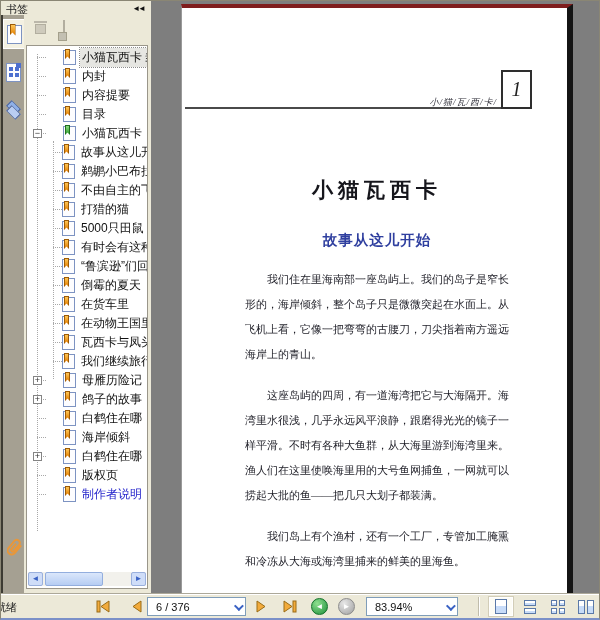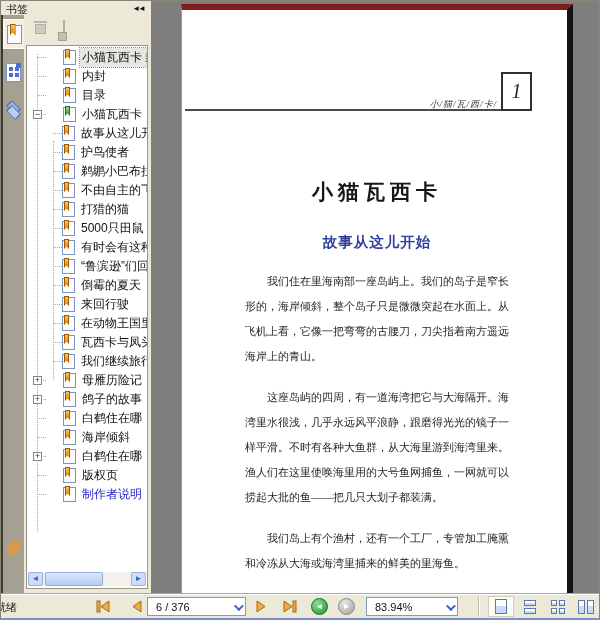--- a/index.html
+++ b/index.html
@@ -64,21 +64,21 @@
 
   .hscroll { position:absolute; left:1px; bottom:2px; width:118px; height:14px; background:#f2f1ec; display:flex; }
   .sbtn { width:15px; height:14px; background:#cfddf8; border:1px solid #9ab0dd; border-radius:2px;
           color:#3a62c4; font-size:8px; line-height:12px; text-align:center; }
   .sthumb { width:58px; height:14px; margin-left:2px; background:linear-gradient(#dbe7fb,#b6cdf3); border:1px solid #93aede; border-radius:2px; }
   .strack-gap { flex:1; }
 
   
   .doc { position:absolute; left:150px; top:0; width:450px; height:593px; background:#7e7e7e; overflow:hidden; }
   .page { position:absolute; left:30px; top:3px; width:392px; height:600px; background:#fff;
-          border-top:6px solid #7f1d1d; border-left:1px solid #9a9a9a; border-right:6px solid #141414; }
+          border-top:4px solid #7f1d1d; border-left:1px solid #9a9a9a; border-right:6px solid #141414; }
   .runhead { position:absolute; top:88px; left:0; width:315px; text-align:right; font-size:9px; font-style:italic;
              color:#30303a; letter-spacing:1px; font-family:"Liberation Serif", serif; }
   .rule { position:absolute; top:99px; left:3px; width:316px; height:2px; background:#4a4a4a; }
   .pagenum-box { position:absolute; top:62px; left:319px; width:31px; height:39px; background:#fff; border:2px solid #2e2e2e;
                  display:flex; align-items:center; justify-content:center;
                  font-family:"Liberation Serif", serif; font-style:italic; font-size:20px; color:#222; }
   .text-col { position:absolute; left:47px; top:160px; width:296px; font-family:"Liberation Serif", serif; }
   .book-title { margin:8px 0 0; text-align:center; font-size:21px; font-weight:bold; letter-spacing:5px; color:#16161c; }
   .chap-title { margin:27px 0 0; text-align:center; font-size:14.5px; font-weight:bold; color:#2f3f9f; letter-spacing:1px; }
   .paras { margin-top:17px; }
@@ -169,20 +169,28 @@
               <i class="rb"></i>
             </span>
     <span class="lbl">内封</span>
   </div>
           <div class="tree-row l1">
 
     <span class="tree-ic">
               <i class="fold"></i>
               <i class="rb"></i>
             </span>
+    <span class="lbl">内容提要</span>
+  </div>
+          <div class="tree-row l1">
+
+    <span class="tree-ic">
+              <i class="fold"></i>
+              <i class="rb"></i>
+            </span>
     <span class="lbl">目录</span>
   </div>
           <div class="tree-row l1 green">
     <span class="expander">−</span>
     <span class="tree-ic">
               <i class="fold"></i>
               <i class="rb"></i>
             </span>
     <span class="lbl">小猫瓦西卡</span>
   </div>
@@ -193,28 +201,20 @@
               <i class="rb"></i>
             </span>
     <span class="lbl">故事从这儿开始</span>
   </div>
           <div class="tree-row l2">
 
     <span class="tree-ic">
               <i class="fold"></i>
               <i class="rb"></i>
             </span>
-    <span class="lbl">护鸟使者</span>
-  </div>
-          <div class="tree-row l2">
-
-    <span class="tree-ic">
-              <i class="fold"></i>
-              <i class="rb"></i>
-            </span>
     <span class="lbl">鹈鹕小巴布拉</span>
   </div>
           <div class="tree-row l2">
 
     <span class="tree-ic">
               <i class="fold"></i>
               <i class="rb"></i>
             </span>
     <span class="lbl">不由自主的飞</span>
   </div>
@@ -257,21 +257,21 @@
               <i class="rb"></i>
             </span>
     <span class="lbl">倒霉的夏天</span>
   </div>
           <div class="tree-row l2">
 
     <span class="tree-ic">
               <i class="fold"></i>
               <i class="rb"></i>
             </span>
-    <span class="lbl">来回行驶</span>
+    <span class="lbl">在货车里</span>
   </div>
           <div class="tree-row l2">
 
     <span class="tree-ic">
               <i class="fold"></i>
               <i class="rb"></i>
             </span>
     <span class="lbl">在动物王国里</span>
   </div>
           <div class="tree-row l2">

